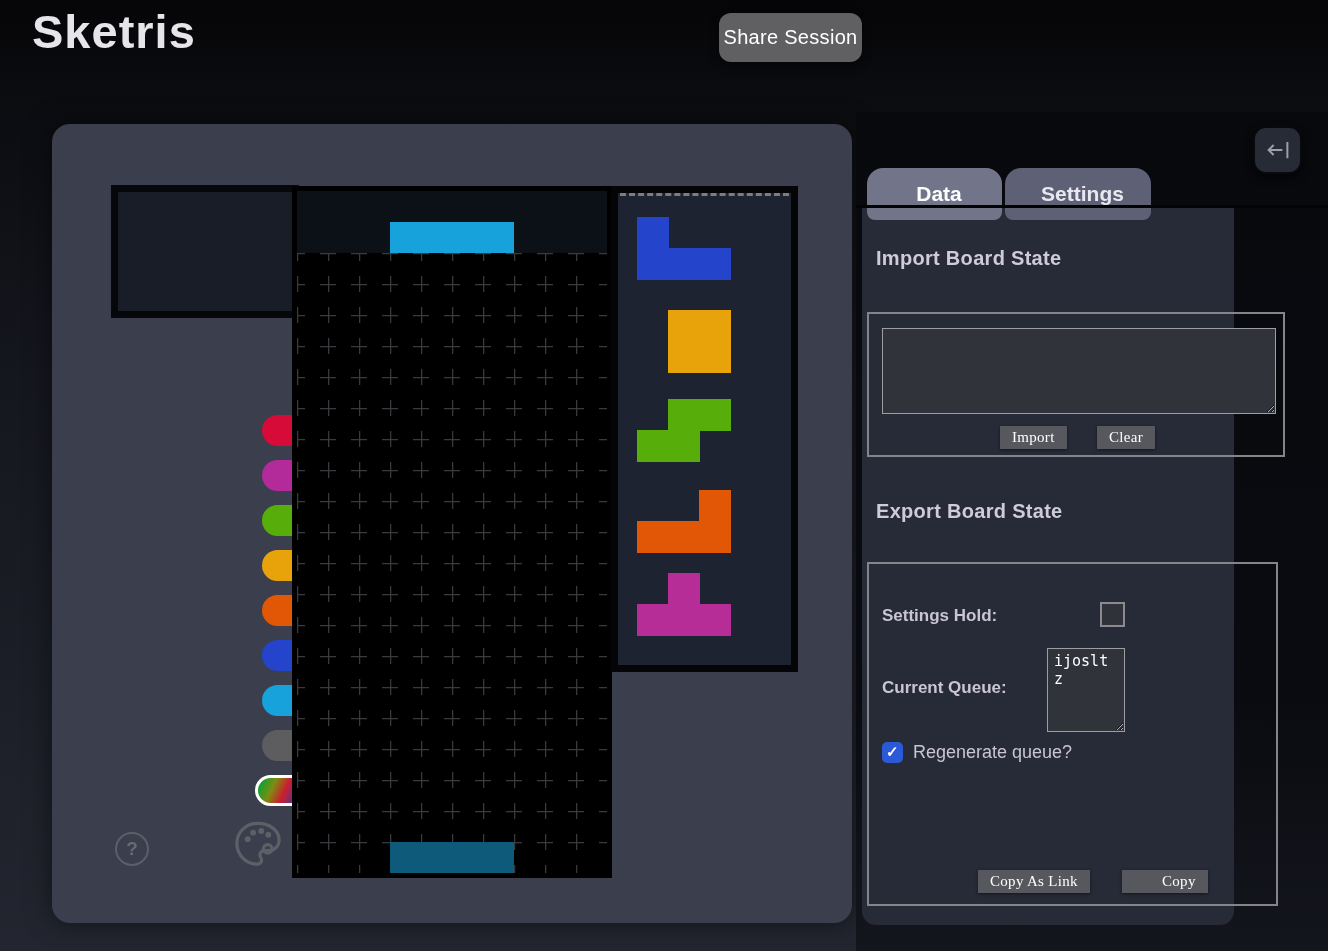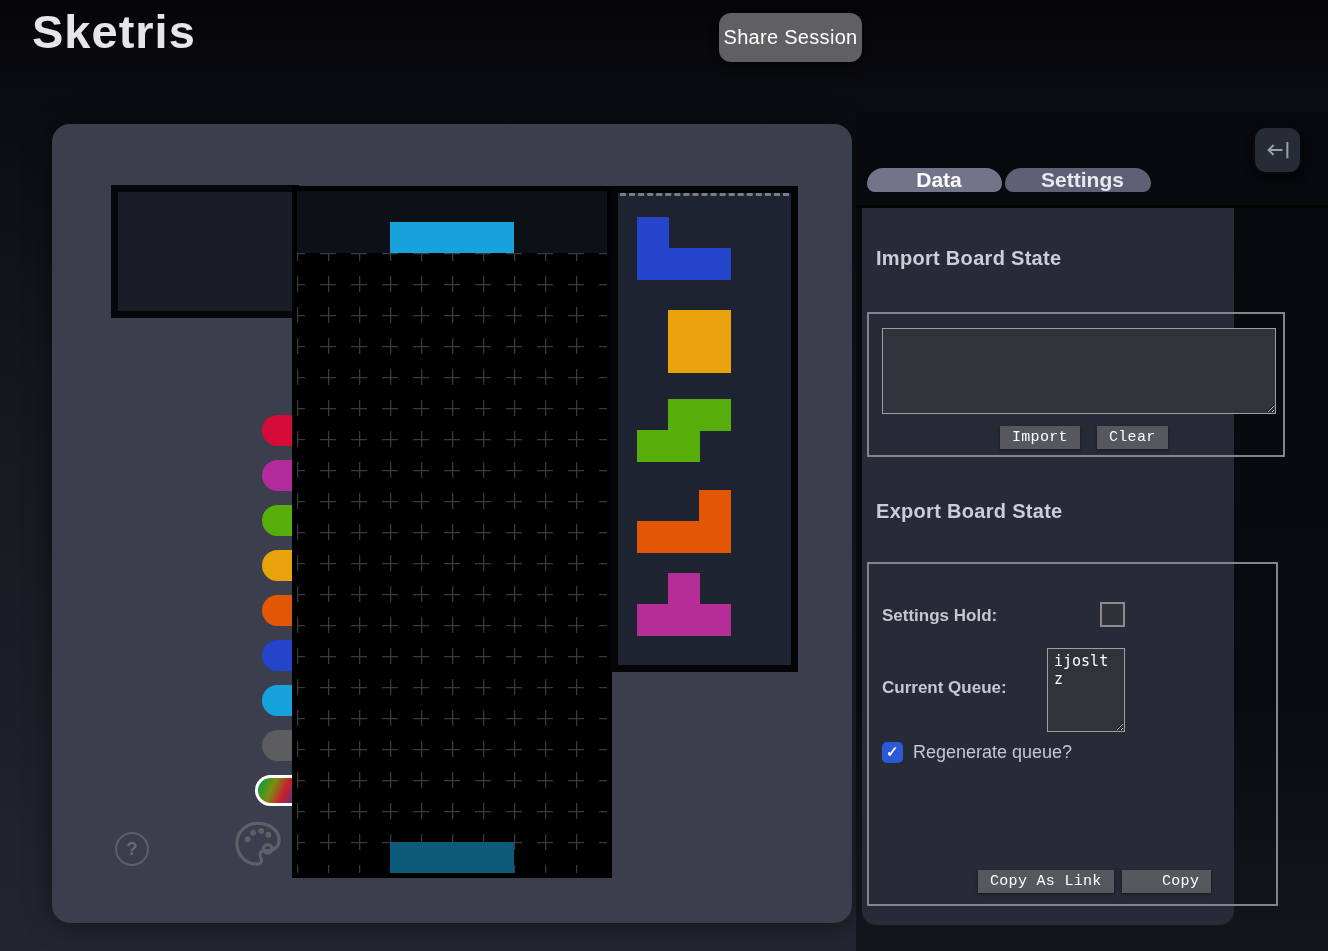--- a/index.html
+++ b/index.html
@@ -25,32 +25,32 @@
   .queue-pieces { position:absolute; inset:0; }
   .qpiece { position:absolute; }
   .qcell { position:absolute; width:32px; height:32px; }
   .palette { position:absolute; left:210px; top:291px; z-index:1; }
   .pill { width:60px; height:31px; border-radius:16px; margin-bottom:14px; cursor:pointer; }
   .pill-selected { width:62px; height:31px; border:3px solid #fff; border-radius:19px; margin-left:-7px; }
   .help-icon { position:absolute; left:63px; top:708px; width:34px; height:34px; border:2.5px solid #5c5f68; border-radius:50%; color:#666a73; font-size:19px; font-weight:bold; display:flex; align-items:center; justify-content:center; cursor:pointer; }
   .palette-icon { position:absolute; left:180px; top:692px; cursor:pointer; }
   
   .sidebar { position:absolute; left:856px; top:112px; width:472px; height:839px; background:linear-gradient(180deg,#08090d 0%,#0a0b10 70%,#14161d 100%); }
-  .tab { position:absolute; top:56px; height:24px; border-radius:16px 16px 8px 8px; display:flex; align-items:center; justify-content:center; font-size:21px; font-weight:bold; cursor:pointer; z-index:1;padding-left:9px; }
+  .tab { position:absolute; top:56px; height:52px; border-radius:16px 16px 8px 8px; display:flex; align-items:center; justify-content:center; font-size:21px; font-weight:bold; cursor:pointer; z-index:1;padding-left:9px; }
   .tab-data { left:11px; width:135px; background:#72758a; color:#fdfdfe; }
   .tab-settings { left:149px; width:146px; background:#5e6176; color:#e9e7ef; }
   .tab-underline { position:absolute; left:0; top:93px; width:472px; height:3px; background:#030304; z-index:2; }
   .collapse-btn { position:absolute; left:397px; top:14px; width:49px; height:48px; background:#272b36; border:2px solid #08090c; border-radius:13px; box-shadow:0 4px 8px rgba(0,0,0,.7); display:flex; align-items:center; justify-content:center; cursor:pointer; z-index:3; }
   .sidebar-content { position:absolute; left:6px; top:96px; width:372px; height:717px; background:#272b38; border-radius:0 0 14px 14px; }
   .section-h { position:absolute; font-size:20px; font-weight:bold; color:#cfcbd8; letter-spacing:.3px; }
   .panel-box { position:absolute; border:2px solid #84848a; }
   .import-box { left:5px; top:104px; width:418px; height:145px; }
   .export-box { left:5px; top:354px; width:411px; height:344px; }
   textarea { background:#303339; border:1px solid #9d9da3; color:#fff; font:15px "DejaVu Sans Mono", monospace; resize:both; padding:3px 6px; }
-  .btn { position:absolute; background:#56585e; color:#fff; border:none; font-family:Liberation Mono, monospace; font-size:15px; letter-spacing:.3px; padding:3px 12px; box-shadow:0 1px 3px rgba(0,0,0,.5); cursor:pointer; }
+  .btn { position:absolute; background:#56585e; color:#fff; border:none; font-family:Liberation Serif, serif; font-size:15px; letter-spacing:.3px; padding:3px 12px; box-shadow:0 1px 3px rgba(0,0,0,.5); cursor:pointer; }
   .field-label { position:absolute; font-size:17px; font-weight:bold; color:#c9c5d2; }
   .hold-value-box { position:absolute; left:231px; top:38px; width:25px; height:25px; background:#2f3238; border:2px solid #8a8a90; }
   .checkbox { position:absolute; left:13px; top:178px; width:21px; height:21px; border-radius:5px; background:#2f3238; border:1px solid #8a8a90; cursor:pointer; }
   .checkbox.checked { background:#2b59d8; border:none; }
   .checkbox.checked::after { content:"\2713"; color:#fff; font-size:15px; font-weight:bold; position:absolute; left:4px; top:1px; }
   .cb-label { position:absolute; left:44px; top:178px; font-size:18px; color:#c9c5d2; }
 </style>
 </head>
 <body>
 

